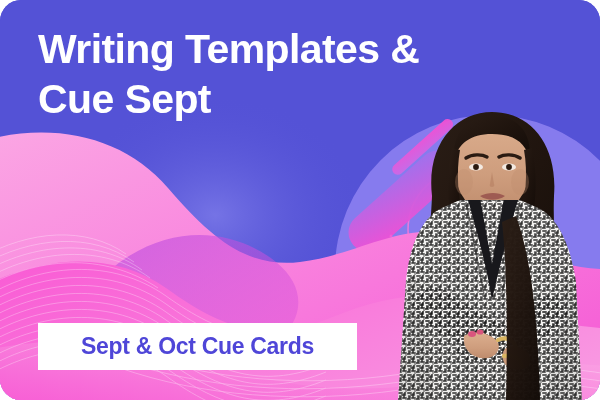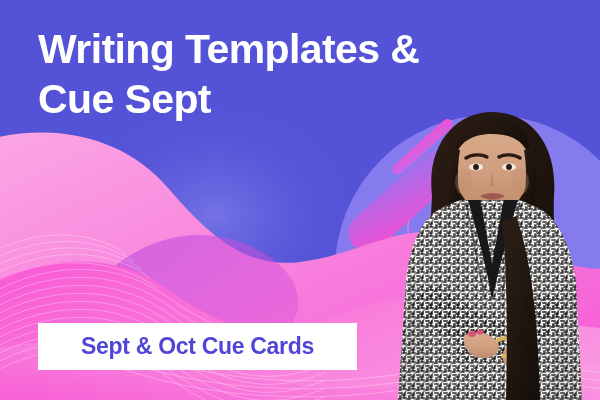--- a/index.html
+++ b/index.html
@@ -9,20 +9,21 @@
   }
   body {
     font-family: "Liberation Sans", sans-serif;
   }
   #banner {
     position: relative;
     width: 600px;
     height: 400px;
     overflow: hidden;
     background: #5452D6;
+    border-radius: 21px;
   }
   #bg-layer, #fg-layer {
     position: absolute;
     left: 0;
     top: 0;
     width: 600px;
     height: 400px;
   }
   #title-block {
     position: absolute;

